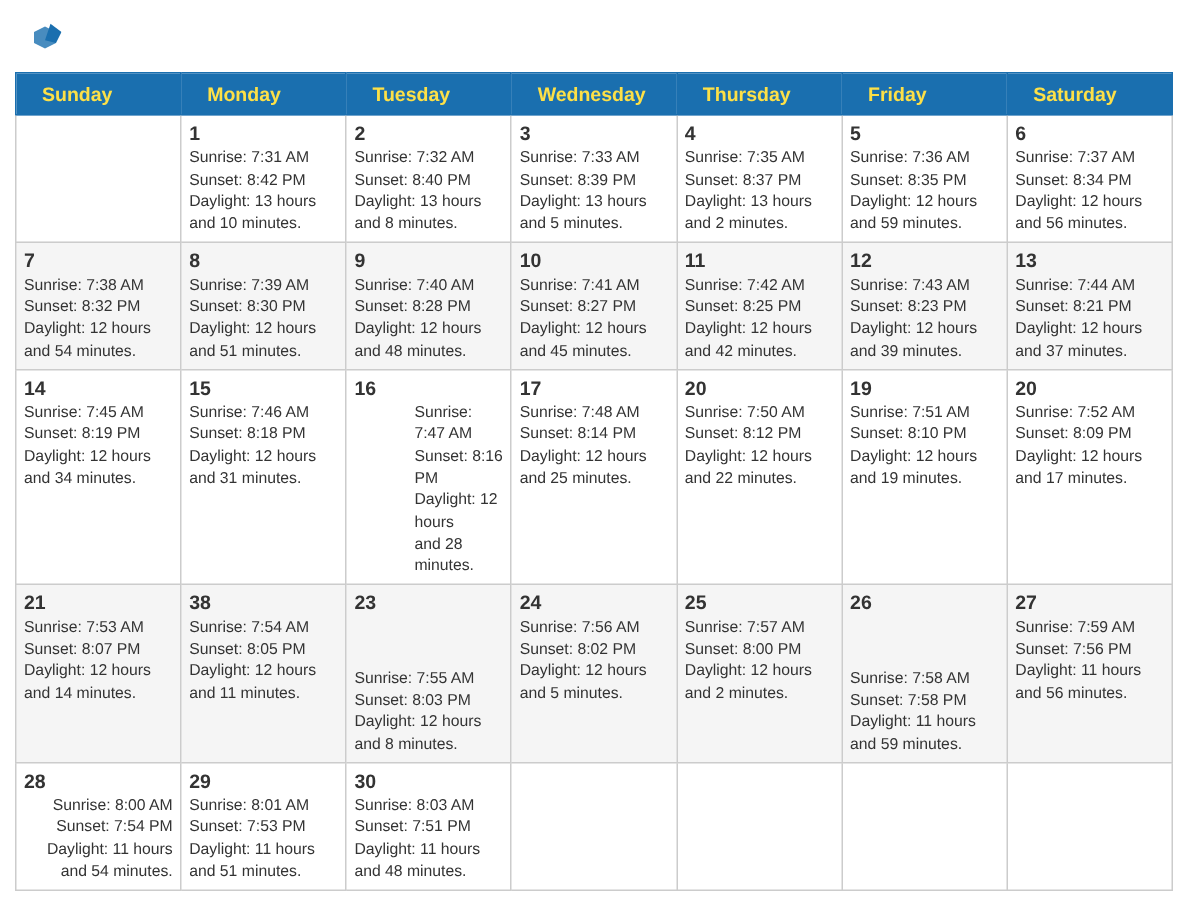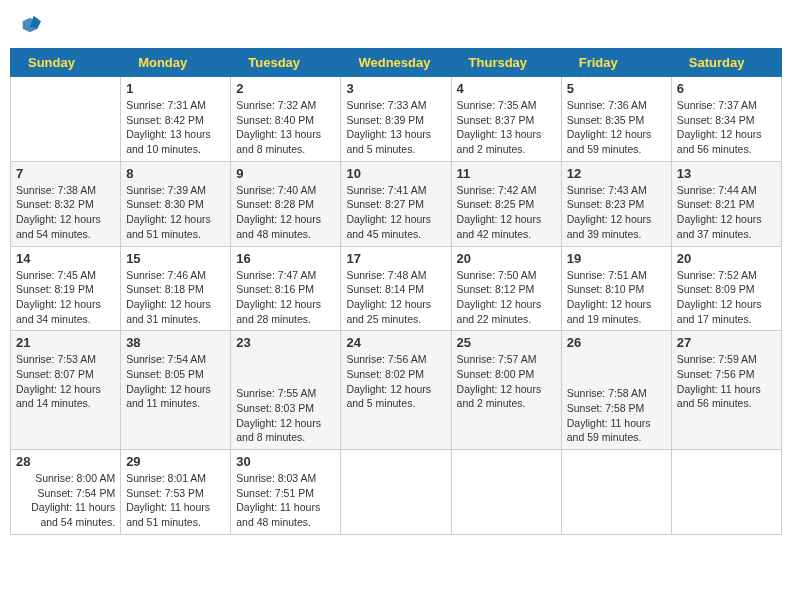--- a/index.html
+++ b/index.html
@@ -218,21 +218,21 @@
         </td>
         <td>
           <span class="day-number">15</span>
           <div class="day-info" style="white-space: pre-line;">Sunrise: 7:46 AM
 Sunset: 8:18 PM
 Daylight: 12 hours
 and 31 minutes.</div>
         </td>
         <td>
           <span class="day-number">16</span>
-          <div class="day-info" style="white-space: pre-line;">Sunrise: 7:47 AM
+          <div class="day-info" style="white-space: pre-line; margin-left: 40px;">Sunrise: 7:47 AM
 Sunset: 8:16 PM
 Daylight: 12 hours
 and 28 minutes.</div>
         </td>
         <td>
           <span class="day-number">17</span>
           <div class="day-info" style="white-space: pre-line;">Sunrise: 7:48 AM
 Sunset: 8:14 PM
 Daylight: 12 hours
 and 25 minutes.</div>

